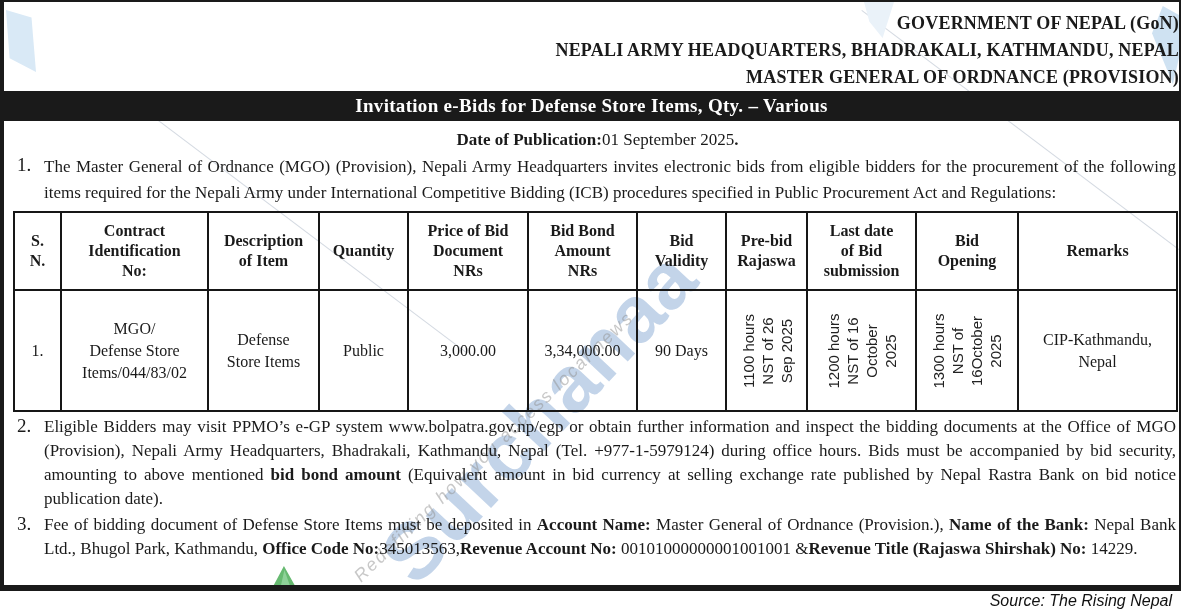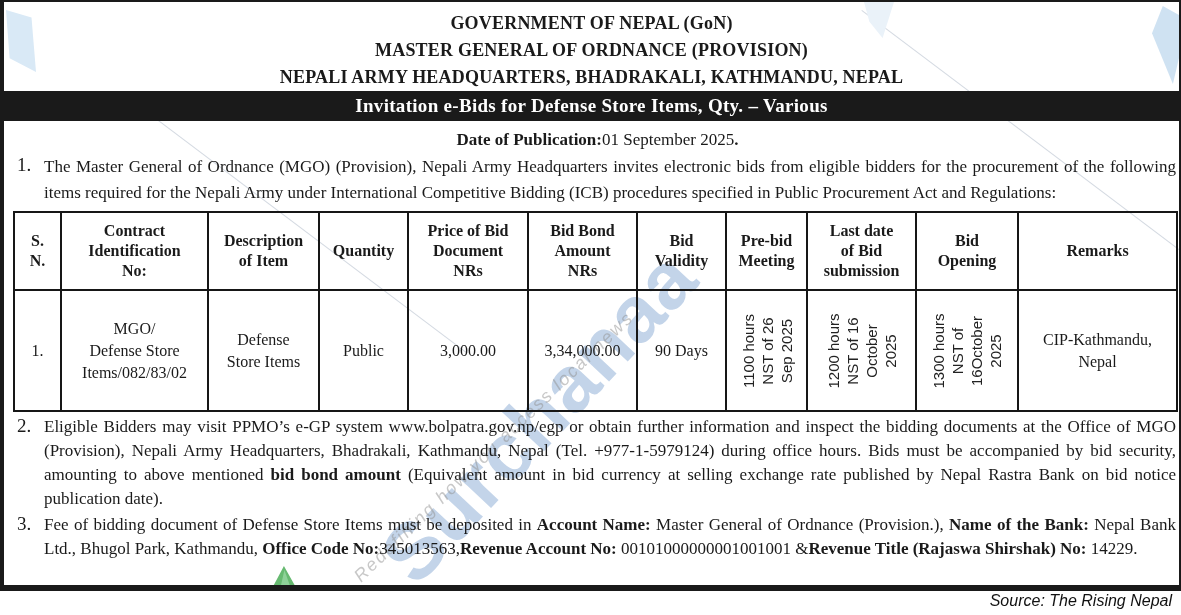--- a/index.html
+++ b/index.html
@@ -33,21 +33,21 @@
                clip-path:polygon(0 0, 85% 12%, 100% 100%, 12% 78%); }
   .kite-mid { left:860px; top:0; width:30px; height:36px; background:#eaf2f9;
               clip-path:polygon(0 0, 100% 0, 62% 100%, 18% 55%); }
   .arrow-green { left:256px; top:564px; width:52px; height:50px; background:#4cae58;
                  clip-path:polygon(46% 0, 100% 100%, 46% 70%, 0 90%); opacity:.85; }
   .arrow-green2 { left:270px; top:568px; width:26px; height:44px; background:#9ad8a4;
                   clip-path:polygon(40% 0, 100% 100%, 10% 80%); opacity:.8; }
 
   
   .content { position:absolute; inset:0; z-index:2; }
-  .hdr { position:absolute; top:8px; left:0; right:0; text-align:center; }
+  .hdr { position:absolute; top:8px; left:0; right:0; text-align:right; }
   .hdr div { font-weight:bold; font-size:18px; line-height:27px; letter-spacing:.2px; }
   .banner { position:absolute; top:89px; left:0; width:100%; height:30px;
             background:#1a1a1a; color:#ffffff; text-align:center;
             font-weight:bold; font-size:19px; line-height:30px; letter-spacing:.3px; }
   .dateline { position:absolute; top:126px; left:12px; right:0; text-align:center;
               font-size:17px; line-height:24px; }
   .item { position:absolute; left:0; right:0; display:flex; }
   .item-num { width:40px; padding-left:13px; font-size:19px; flex:0 0 40px; }
   .item-body { flex:1; text-align:justify; padding-right:3px; font-size:17px; }
   .item1 { top:152px; } .item1 .item-body { line-height:26px; }
@@ -86,22 +86,22 @@
     <div class="kite arrow-green"></div>
     <div class="kite arrow-green2"></div>
     <div class="wm-word">Surchanaa</div>
     <div class="wm-tag">Redefining how you access local news</div>
   </div>
 
   <div class="content">
 
     <div class="hdr">
       <div>GOVERNMENT OF NEPAL (GoN)</div>
+      <div>NEPALI ARMY HEADQUARTERS, BHADRAKALI, KATHMANDU, NEPAL</div>
       <div>MASTER GENERAL OF ORDNANCE (PROVISION)</div>
-      <div>NEPALI ARMY HEADQUARTERS, BHADRAKALI, KATHMANDU, NEPAL</div>
     </div>
 
     <div class="banner">Invitation e-Bids for Defense Store Items, Qty. – Various</div>
 
     <div class="dateline">
       <span class="b">Date of Publication:</span><span>01 September 2025</span><span class="b">.</span>
     </div>
 
     <div class="item item1">
       <div class="item-num">1.</div>
@@ -134,33 +134,33 @@
         <th>Quantity</th>
         <th>Price of Bid
 Document
 NRs</th>
         <th>Bid Bond
 Amount
 NRs</th>
         <th>Bid
 Validity</th>
         <th>Pre-bid
-Meeting</th>
+Rajaswa</th>
         <th>Last date
 of Bid
 submission</th>
         <th>Bid
 Opening</th>
         <th>Remarks</th>
       </tr>
       <tr>
         <td>1.</td>
         <td>MGO/
 Defense Store
-Items/082/83/02</td>
+Items/044/83/02</td>
         <td>Defense
 Store Items</td>
         <td>Public</td>
         <td>3,000.00</td>
         <td>3,34,000.00</td>
         <td>90 Days</td>
         <td class="rotcell">
           <div class="rot">1100 hours
 NST of 26
 Sep 2025</div>

